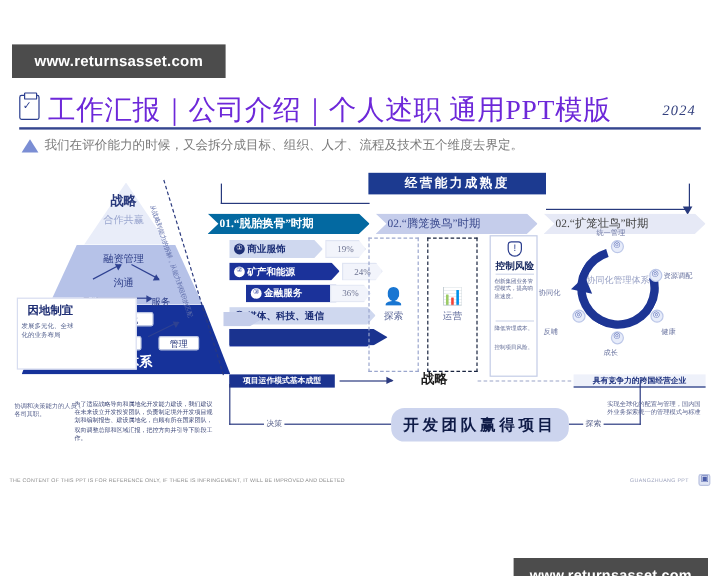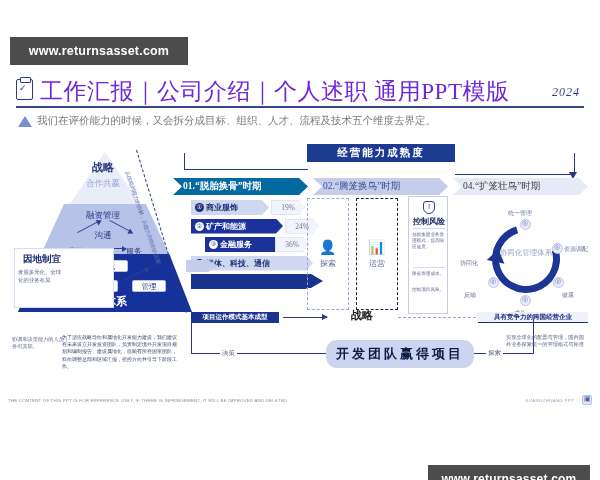--- a/index.html
+++ b/index.html
@@ -205,21 +205,21 @@
     font-size:8px; font-weight:bold; color:#17285f;
     font-family:"Liberation Serif","DejaVu Serif",serif;
   }
   .risk-div { position:absolute; left:4px; width:32px; height:1px; background:#d3d9ec; }
   .risk-li {
     position:absolute; left:3px; width:35px; font-size:4.6px; color:#5b6692; line-height:6.2px;
     font-family:"Liberation Serif","DejaVu Serif",serif;
   }
 
   
-  .circ { position:absolute; left:460px; top:128px; width:118px; height:120px;margin-top:19px; }
+  .circ { position:absolute; left:449px; top:128px; width:118px; height:120px; }
   .circ-ring {
     position:absolute; left:24px; top:10px; width:68px; height:68px; border-radius:50%;
     border:7px solid #1d3594; border-top-color:transparent;
     transform: rotate(28deg);
   }
   .circ-arrow {
     position:absolute; left:20px; top:34px; width:0;height:0;
     border-left:9px solid transparent; border-right:9px solid transparent; border-bottom:13px solid #1d3594;
     transform: rotate(12deg);
   }
@@ -318,21 +318,21 @@
       <div class="sub-txt">我们在评价能力的时候，又会拆分成目标、组织、人才、流程及技术五个维度去界定。</div>
     </div>
 
     <div class="mat-box">经营能力成熟度</div>
     <div class="mat-bracket mb-left"></div>
     <div class="mat-bracket mb-right"></div>
     <div class="mb-arrow"></div>
 
     <div class="phase ph1">01.“脱胎换骨”时期</div>
     <div class="phase ph2">02.“腾笼换鸟”时期</div>
-    <div class="phase ph3">04.“扩笼壮鸟”时期</div>
+    <div class="phase ph3">02.“扩笼壮鸟”时期</div>
 
     <div class="pyr">
       <div class="pyr-top"></div>
       <div class="pyr-mid"></div>
       <div class="pyr-bot"></div>
 
       <div class="pyr-lbl pl-strategy">战略</div>
       <div class="pyr-lbl pl-winwin">合作共赢</div>
       <div class="pyr-lbl pl-finance">融资管理</div>
       <div class="pyr-lbl pl-comm">沟通</div>

